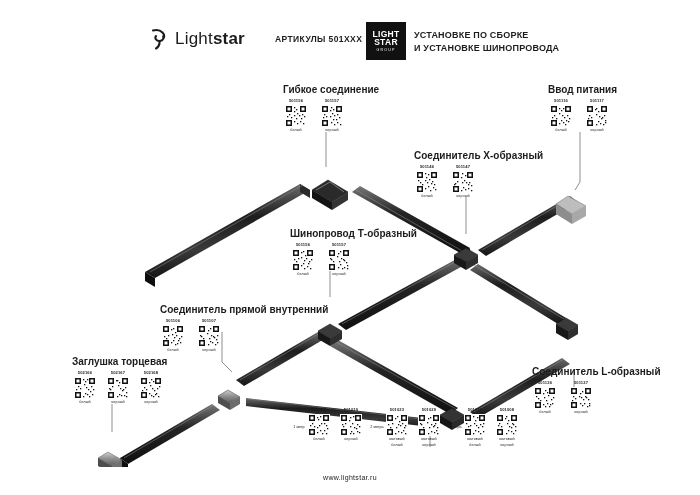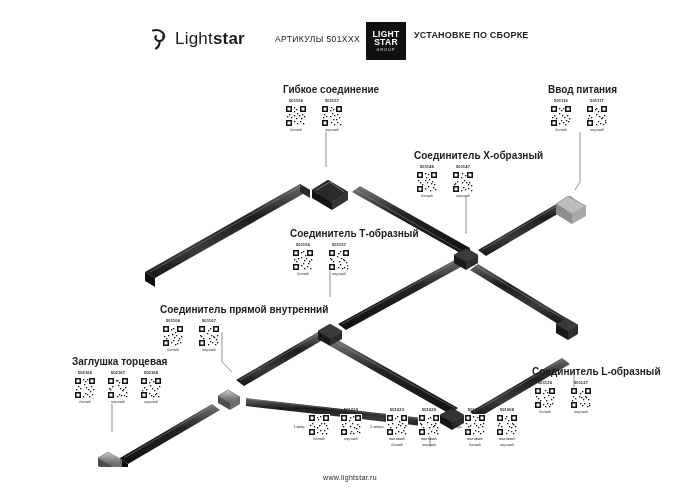--- a/index.html
+++ b/index.html
@@ -7,21 +7,21 @@
        font-family:"Liberation Sans",sans-serif;color:#1a1a1a;}
   .page{position:absolute;left:0;top:0;width:700px;height:495px;background:#fff;}
 
   
   .header{position:absolute;left:0;top:0;width:596px;height:72px;}
   .logo{position:absolute;left:150px;top:28px;display:flex;align-items:center;gap:5px;}
   .logo-mark{width:20px;height:22px;position:relative;}
   .logo-mark svg{display:block;}
   .logo-text{font-size:17px;letter-spacing:.2px;color:#1c1c1c;font-weight:400;}
   .logo-text b{font-weight:700;}
-  .art-code{position:absolute;left:275px;top:34px;font-size:8.5px;font-weight:400;letter-spacing:.4px;color:#1c1c1c;}
+  .art-code{position:absolute;left:275px;top:34px;font-size:8.5px;font-weight:700;letter-spacing:.4px;color:#1c1c1c;}
   .brand-box{position:absolute;left:366px;top:22px;width:40px;height:38px;background:#111;color:#fff;
              display:flex;flex-direction:column;align-items:center;justify-content:center;line-height:1.02;}
   .brand-box .l1,.brand-box .l2{font-size:8.5px;font-weight:700;letter-spacing:.3px;}
   .brand-box .l3{font-size:3.6px;letter-spacing:1.2px;margin-top:2px;}
   .instr{position:absolute;left:414px;top:29px;font-size:9px;font-weight:700;line-height:1.45;letter-spacing:.2px;color:#1c1c1c;}
 
   
   .diagram{position:absolute;left:0;top:72px;width:700px;height:395px;}
   .diagram svg{position:absolute;left:0;top:0;}
 
@@ -62,20 +62,21 @@
     <div class="art-code">АРТИКУЛЫ 501XXX</div>
 
     <div class="brand-box">
       <span class="l1">LIGHT</span>
       <span class="l2">STAR</span>
       <span class="l3">GROUP</span>
     </div>
 
     <div class="instr">
       <div>УСТАНОВКЕ ПО СБОРКЕ</div>
+      <div>И УСТАНОВКЕ ШИНОПРОВОДА</div>
     </div>
   </div>
 
   <div class="diagram">
     <svg width="700" height="395" viewBox="0 0 700 395">
       <defs>
         <linearGradient id="trk" x1="0" y1="0" x2="0" y2="1">
           <stop offset="0%" stop-color="#6a6a6a"></stop>
           <stop offset="35%" stop-color="#1d1d1d"></stop>
           <stop offset="70%" stop-color="#3a3a3a"></stop>
@@ -425,21 +426,21 @@
                 <rect x="2" y="13" width="1.3" height="1.3"></rect>
             </g>
             </svg>
         </span>
         <span class="cap">черный</span>
       </div>
     </div>
   </div>
 
   <div class="callout" style="left:290px;top:228px;">
-    <div class="title">Соединитель Т-образный</div>
+    <div class="title">Шинопровод Т-образный</div>
     <div class="codes">
       <div class="code">
         <span class="num">501156</span>
         <span class="qr">
           <svg width="22" height="22" viewBox="0 0 22 22">
               <rect width="22" height="22" fill="#fff"></rect>
             <g fill="#111">
               <rect x="1" y="1" width="6" height="6"></rect>
                 <rect x="2.5" y="2.5" width="3" height="3" fill="#fff"></rect>
               <rect x="15" y="1" width="6" height="6"></rect>

